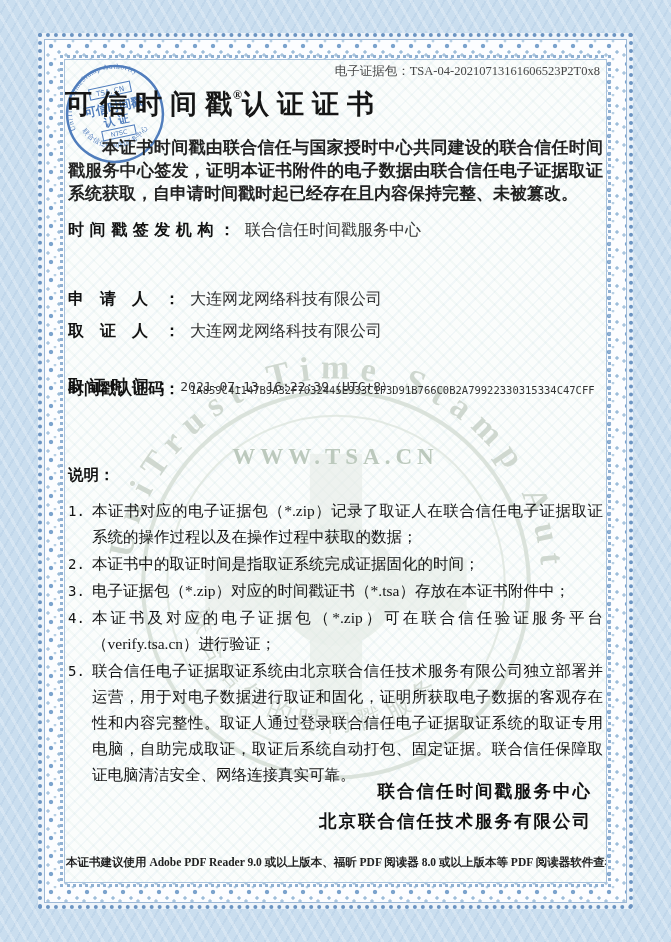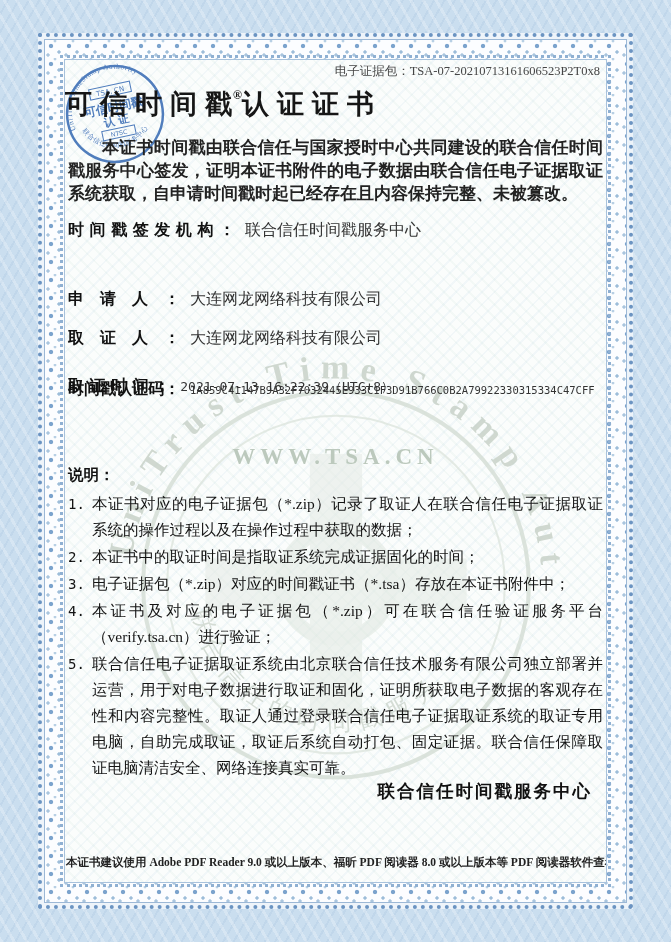--- a/index.html
+++ b/index.html
@@ -72,23 +72,23 @@
     font-weight:600;color:#222;
   }
   .frow{position:absolute;left:3px;right:0;white-space:nowrap;font-size:16px;}
   .frow .lbl{
     font-family:"DejaVu Sans", sans-serif;font-weight:700;color:#111;
     display:inline-block;
   }
   .frow .val{color:#333;margin-left:6px;}
   .val-mono{font-family:"DejaVu Sans Mono", monospace;font-size:13px;color:#333;}
   .val-hash{font-family:"DejaVu Sans Mono", monospace;font-size:10.5px;color:#333;letter-spacing:0;}
-  .r1{top:160px;} .r2{top:189px;} .r3{top:229px;} .r4{top:261px;margin-top:7px;} .r5{top:292px;margin-top:24px;} .r6{top:319px;}
+  .r1{top:160px;} .r2{top:189px;} .r3{top:229px;} .r4{top:261px;} .r5{top:292px;margin-top:24px;} .r6{top:319px;}
   .notes{position:absolute;top:402px;left:3px;right:3px;font-size:15.5px;line-height:26px;color:#141414;}
-  .notes-heading{font-family:"DejaVu Sans", sans-serif;font-weight:700;margin-bottom:3px;}
+  .notes-heading{font-family:"DejaVu Sans", sans-serif;font-weight:700;margin-bottom:10px;}
   .note-item{display:flex;margin-bottom:1px;text-align:justify;}
   .note-item .num{flex:0 0 24px;font-family:"DejaVu Sans Mono", monospace;font-size:14px;}
   .note-item .txt{flex:1;}
   .signoff{
     position:absolute;right:14px;text-align:right;
     font-size:17.5px;font-weight:700;color:#111;letter-spacing:2px;white-space:nowrap;
   }
   .s1{top:719px;} .s2{top:749px;}
   .footer-note{
     position:absolute;top:795px;left:1px;right:0;
@@ -122,21 +122,21 @@
               <path id="wmBot" d="M 124 522 A 145 145 0 0 0 414 522" fill="none"></path>
             </defs>
             <text class="wm-arc"><textPath href="#wmTop" startOffset="4%">UniTrust Time Stamp Authority</textPath></text>
             <text class="wm-arcb"><textPath href="#wmBot" startOffset="6%">联合信任的时间戳服务</textPath></text>
           </svg>
           <div class="wm-url">WWW.TSA.CN</div>
 
           <div class="content">
 
             <div class="cert-no">
-              <span>电子证据包：</span><span>TSA-07-20210713161606523P2T0x8</span>
+              <span>电子证据包：</span><span>TSA-04-20210713161606523P2T0x8</span>
             </div>
 
             <svg class="seal" viewBox="0 0 100 100" aria-hidden="true">
               <circle cx="50" cy="50" r="46" fill="none" stroke="#3a6db5" stroke-width="2.4"></circle>
               <defs>
                 <path id="sealTop" d="M 11 60 A 41 41 0 1 1 89 60" fill="none"></path>
                 <path id="sealBot" d="M 15 57 A 37 37 0 0 0 85 57" fill="none"></path>
               </defs>
               <text class="arc"><textPath href="#sealTop" startOffset="2%">UniTrust TimeStamp Authority</textPath></text>
               <rect x="30" y="22" width="40" height="10" fill="none" stroke="#3a6db5" stroke-width="1"></rect>
@@ -193,20 +193,21 @@
                 <span class="num">4.</span>
                 <span class="txt">本证书及对应的电子证据包（*.zip）可在联合信任验证服务平台（verify.tsa.cn）进行验证；</span>
               </div>
               <div class="note-item">
                 <span class="num">5.</span>
                 <span class="txt">联合信任电子证据取证系统由北京联合信任技术服务有限公司独立部署并运营，用于对电子数据进行取证和固化，证明所获取电子数据的客观存在性和内容完整性。取证人通过登录联合信任电子证据取证系统的取证专用电脑，自助完成取证，取证后系统自动打包、固定证据。联合信任保障取证电脑清洁安全、网络连接真实可靠。</span>
               </div>
             </div>
 
             <div class="signoff s1">联合信任时间戳服务中心</div>
+            <div class="signoff s2">北京联合信任技术服务有限公司</div>
 
             <div class="footer-note">本证书建议使用 Adobe PDF Reader 9.0 或以上版本、福昕 PDF 阅读器 8.0 或以上版本等 PDF 阅读器软件查看。</div>
 
           </div>
         </div>
       </div>
     </div>
   </div>
 </div>
 

